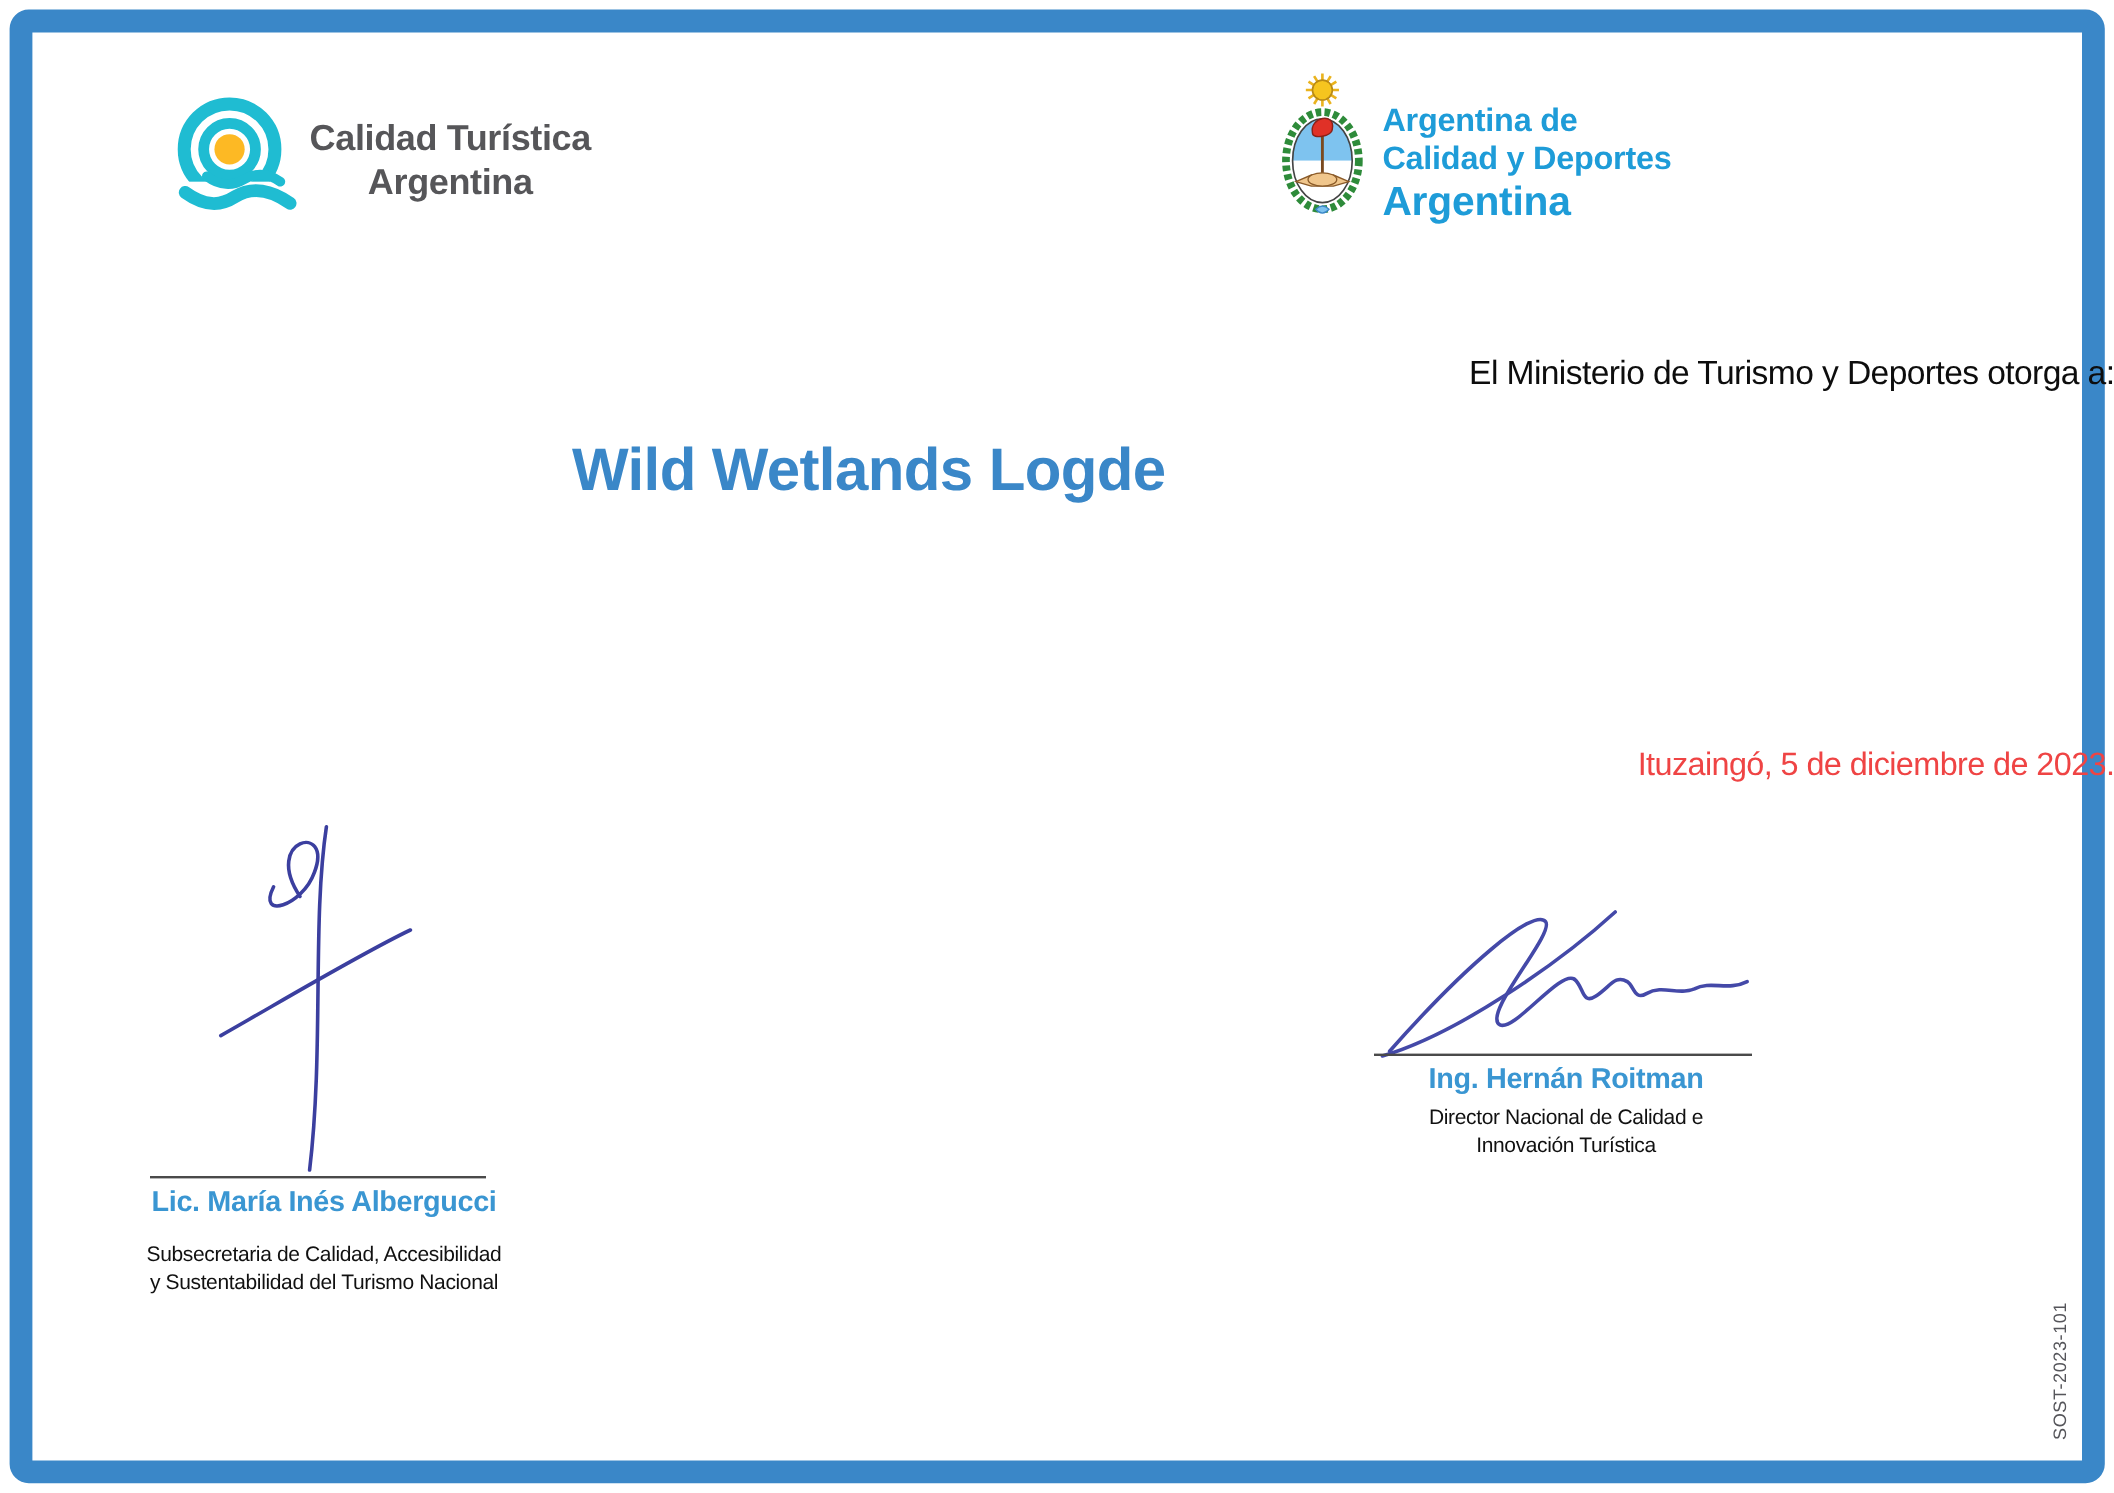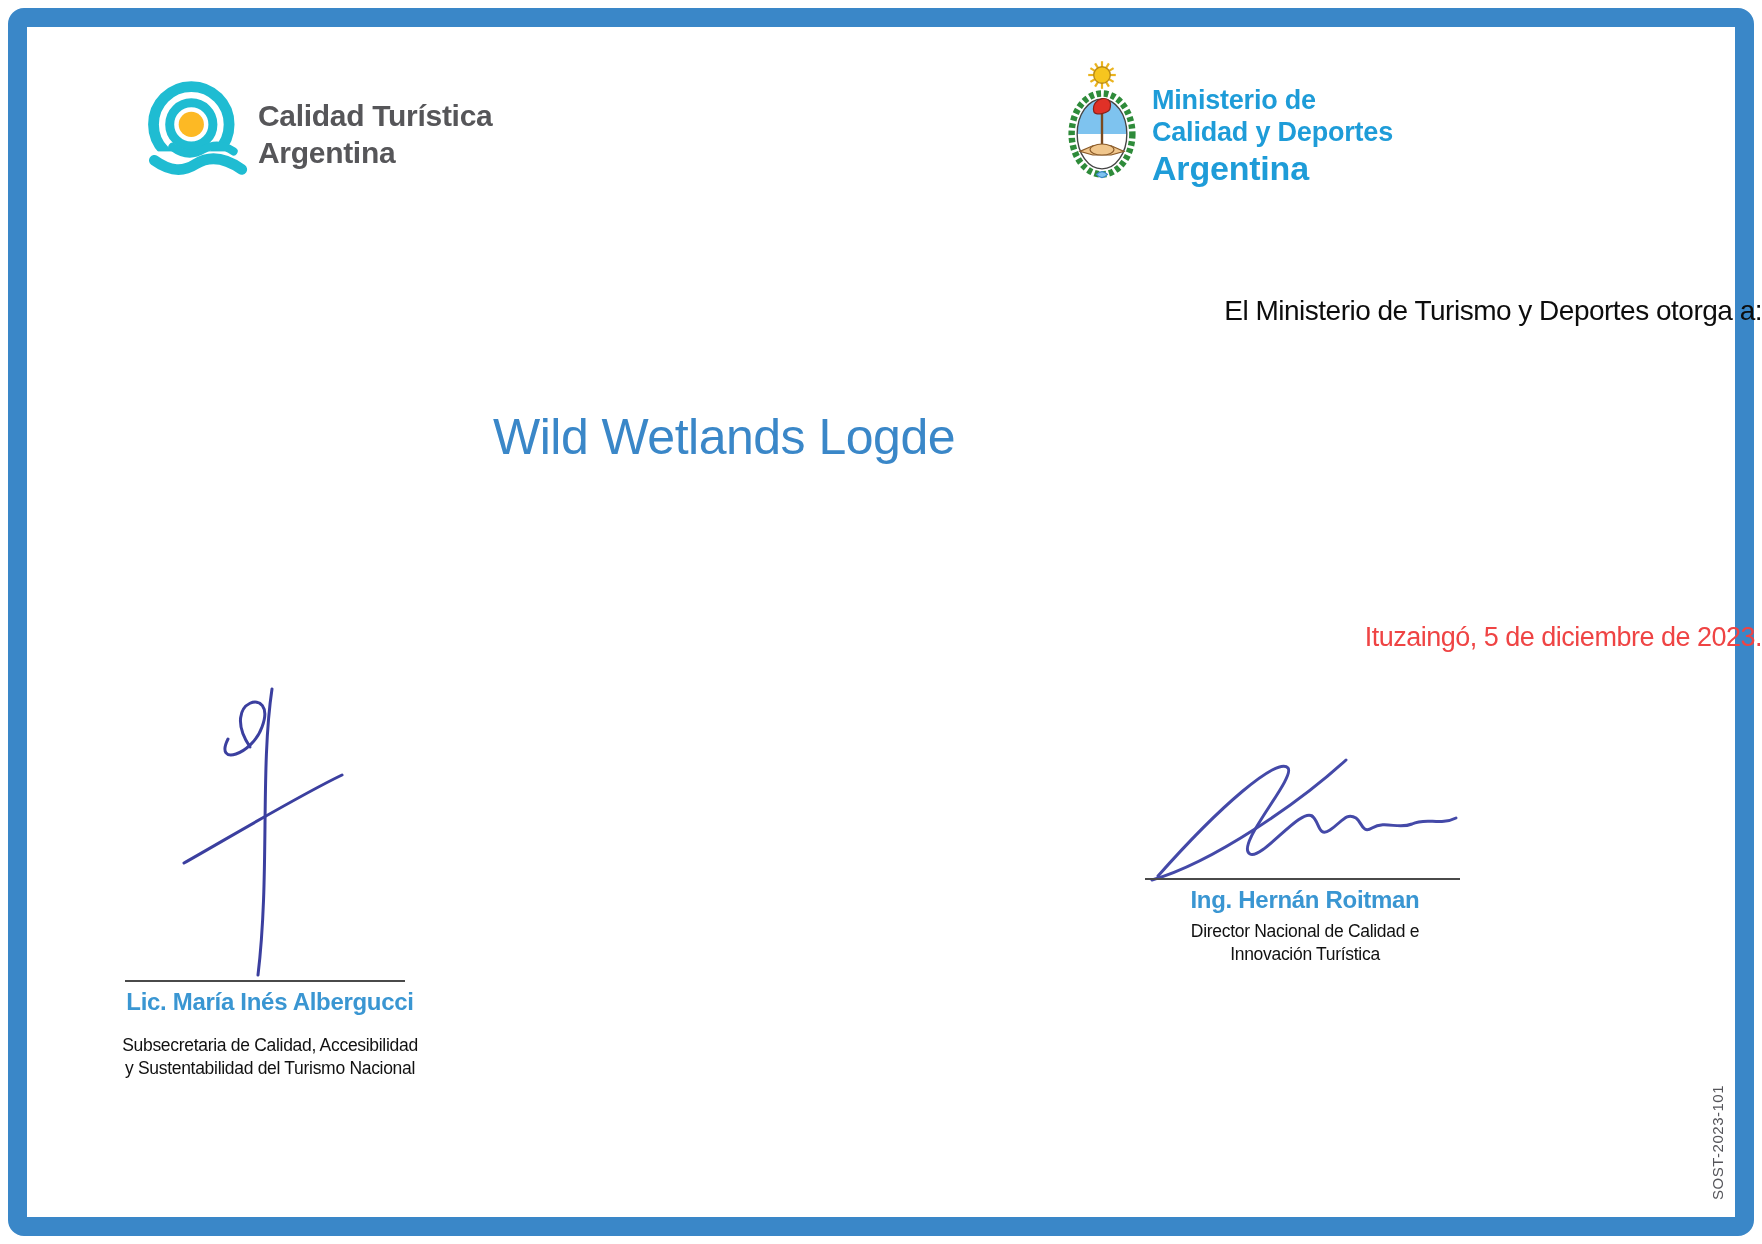--- a/index.html
+++ b/index.html
@@ -8,37 +8,37 @@
     font-family:"Liberation Sans", sans-serif;overflow:hidden;
   }
   .frame{
     position:absolute;inset:8px;border:19px solid #3a87c8;border-radius:16px;
     pointer-events:none;
   }
   
   .logo-left{position:absolute;left:140px;top:76px;}
   .logo-left-text{
     position:absolute;left:258px;top:97px;color:#565659;font-weight:bold;
-    font-size:30px;line-height:37px;letter-spacing:-0.3px;
+    font-size:30px;line-height:37px;letter-spacing:-0.3px;text-align:center;
   }
   .logo-right{position:absolute;left:1056px;top:60px;}
   .logo-right-text{
     position:absolute;left:1152px;top:84px;color:#1e9cd8;font-weight:bold;
     letter-spacing:-0.2px;
   }
   .logo-right-text .l1,.logo-right-text .l2{font-size:27px;line-height:32px;display:block;}
   .logo-right-text .l3{font-size:34px;line-height:40px;display:block;}
   
   .intro{
     position:absolute;left:0;width:1762px;top:295px;text-align:right;
     font-size:28px;color:#0d0d0d;letter-spacing:-0.5px;
   }
   .recipient{
     position:absolute;left:0;width:1448px;top:362px;text-align:center;
-    font-size:50px;font-weight:normal;color:#3a87c8;letter-spacing:-0.5px;margin-top:46px;
+    font-size:50px;font-weight:bold;color:#3a87c8;letter-spacing:-0.5px;
   }
   .paragraph{
     position:absolute;left:0;width:1762px;top:468px;text-align:center;
     font-size:27px;line-height:44px;color:#0d0d0d;letter-spacing:-0.6px;
   }
   .paragraph span{display:block;}
   .dateline{
     position:absolute;left:0;width:1762px;top:622px;text-align:right;
     font-size:27px;color:#ef4444;letter-spacing:-0.5px;
   }
@@ -119,21 +119,21 @@
     <line x1="50" y1="56" x2="50" y2="96" stroke="#7a4a1f" stroke-width="2.6"></line>
     <path d="M41,55 C38,40 62,36 59,51 C59,58 41,61 41,55 Z" fill="#e03127" stroke="#8a2118" stroke-width="1.3"></path>
 
     <path d="M26,99 L40,93 L60,93 L74,99 L60,103 L40,103 Z" fill="#f0c68c" stroke="#8a5a28" stroke-width="1.2"></path>
     <ellipse cx="50" cy="97" rx="13" ry="6" fill="#f0c68c" stroke="#8a5a28" stroke-width="1.2"></ellipse>
 
     <path d="M44,124 Q50,118 56,124 Q50,131 44,124 Z" fill="#7ec3ef" stroke="#3a87c8" stroke-width="1.2"></path>
   </svg>
 </div>
 <div class="logo-right-text">
-  <span class="l1">Ministerio de</span>
+  <span class="l1">Argentina de</span>
   <span class="l2">Calidad y Deportes</span>
   <span class="l3">Argentina</span>
 </div>
 
 <div class="intro">El Ministerio de Turismo y Deportes otorga a:</div>
 <div class="recipient">Wild Wetlands Logde</div>
 <div class="paragraph">
 </div>
 <div class="dateline">Ituzaingó, 5 de diciembre de 2023.</div>
 

